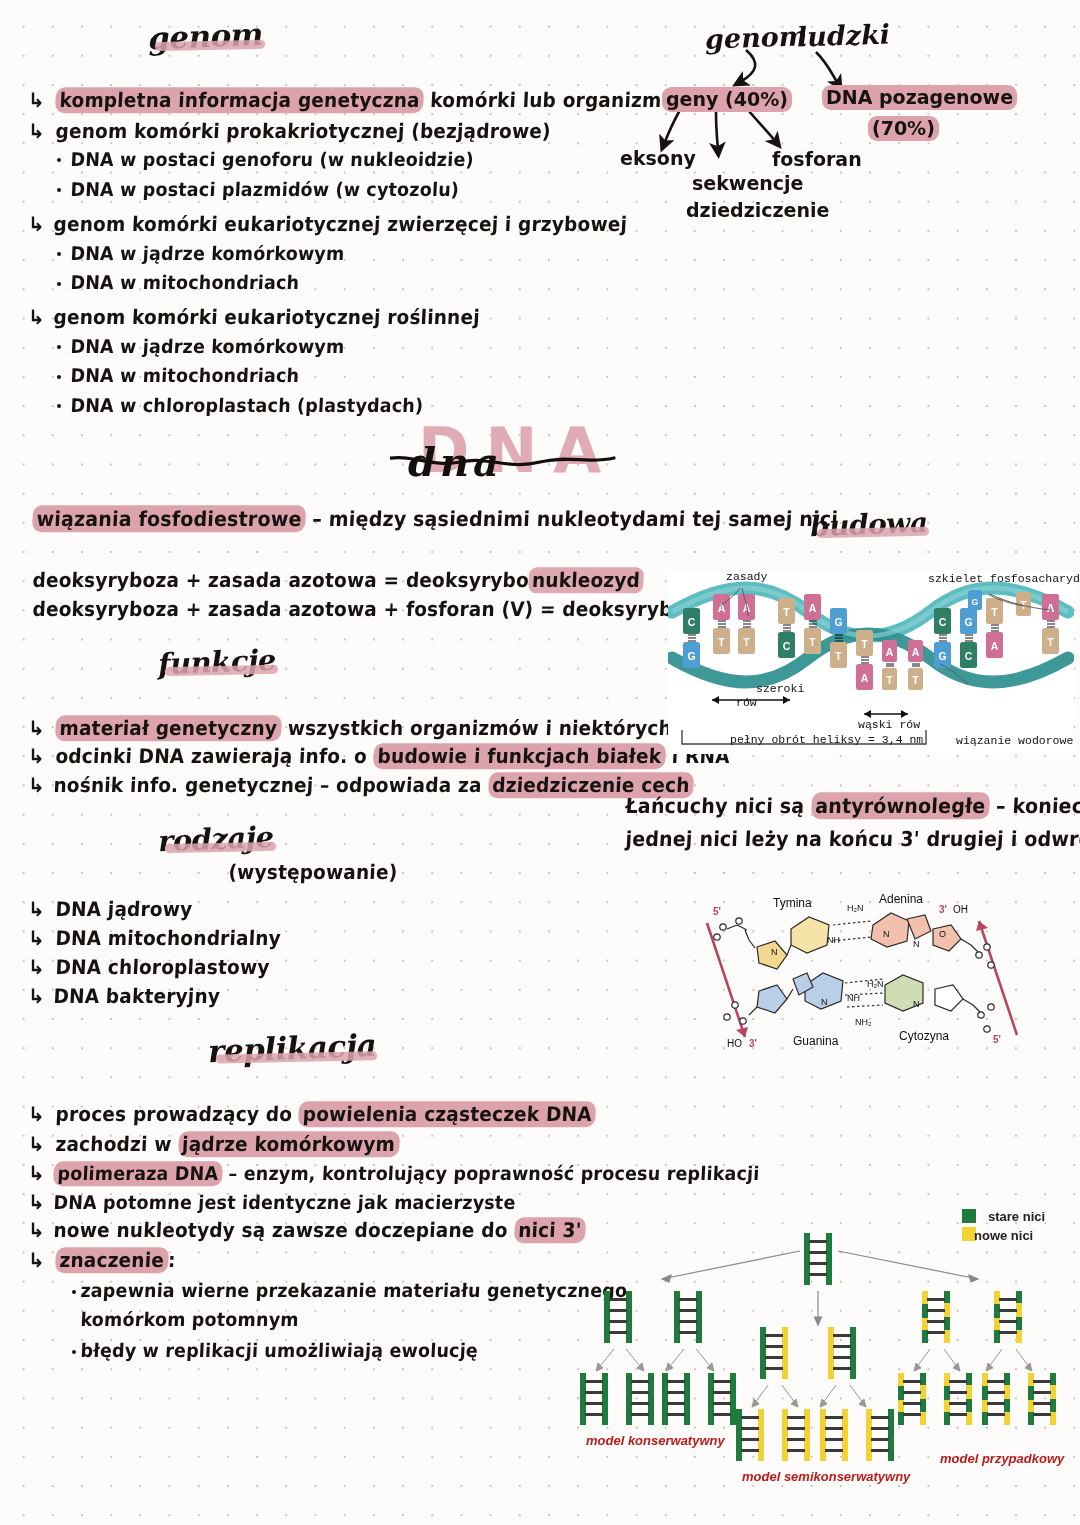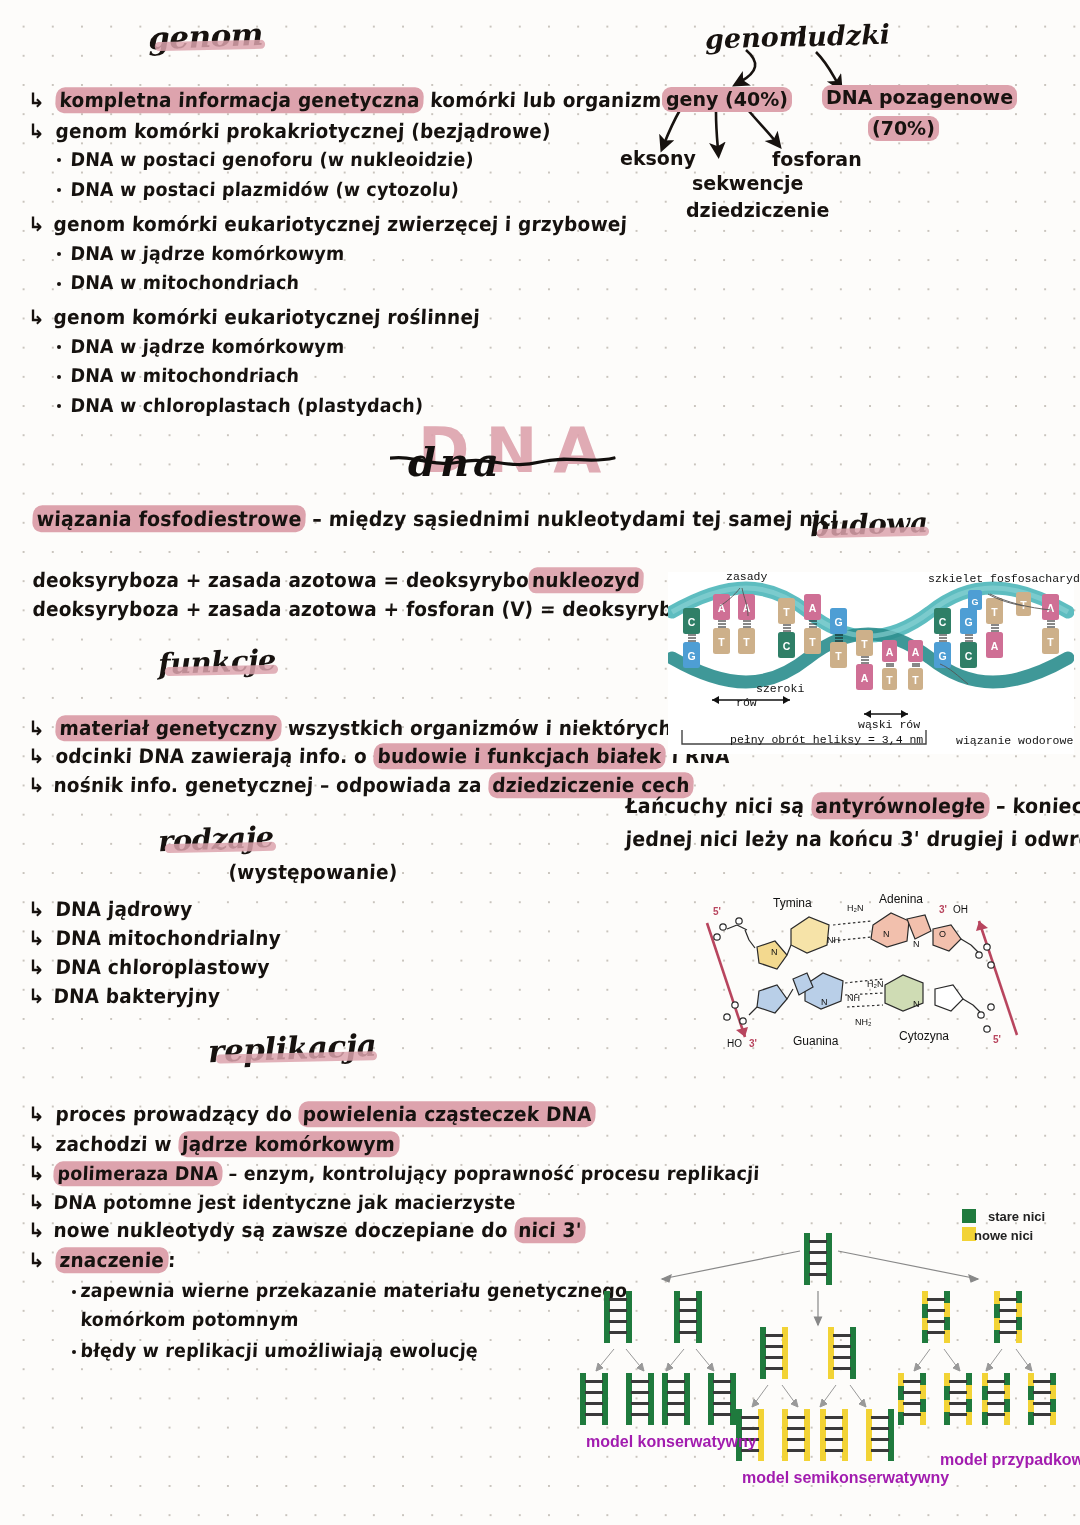--- a/index.html
+++ b/index.html
@@ -103,21 +103,21 @@
     font-size:11.5px;color:#111;white-space:nowrap;
   }
 
   
   .legtxt{
     position:absolute;font-family:"Liberation Sans", sans-serif;
     font-weight:700;font-size:13px;color:#222;white-space:nowrap;
   }
   .modlab{
     position:absolute;font-family:"Liberation Sans", sans-serif;
-    font-weight:700;font-size:16px;color:#a21caf;white-space:nowrap;
+    font-weight:700;font-size:13px;color:#b91c1c;white-space:nowrap;font-style:italic;
   }
 </style>
 </head>
 <body>
 
 <div id="paper"></div>
 
 <div class="head" style="left:148px;top:18px;">
   <span>genom</span>
   <span class="ul"></span>

